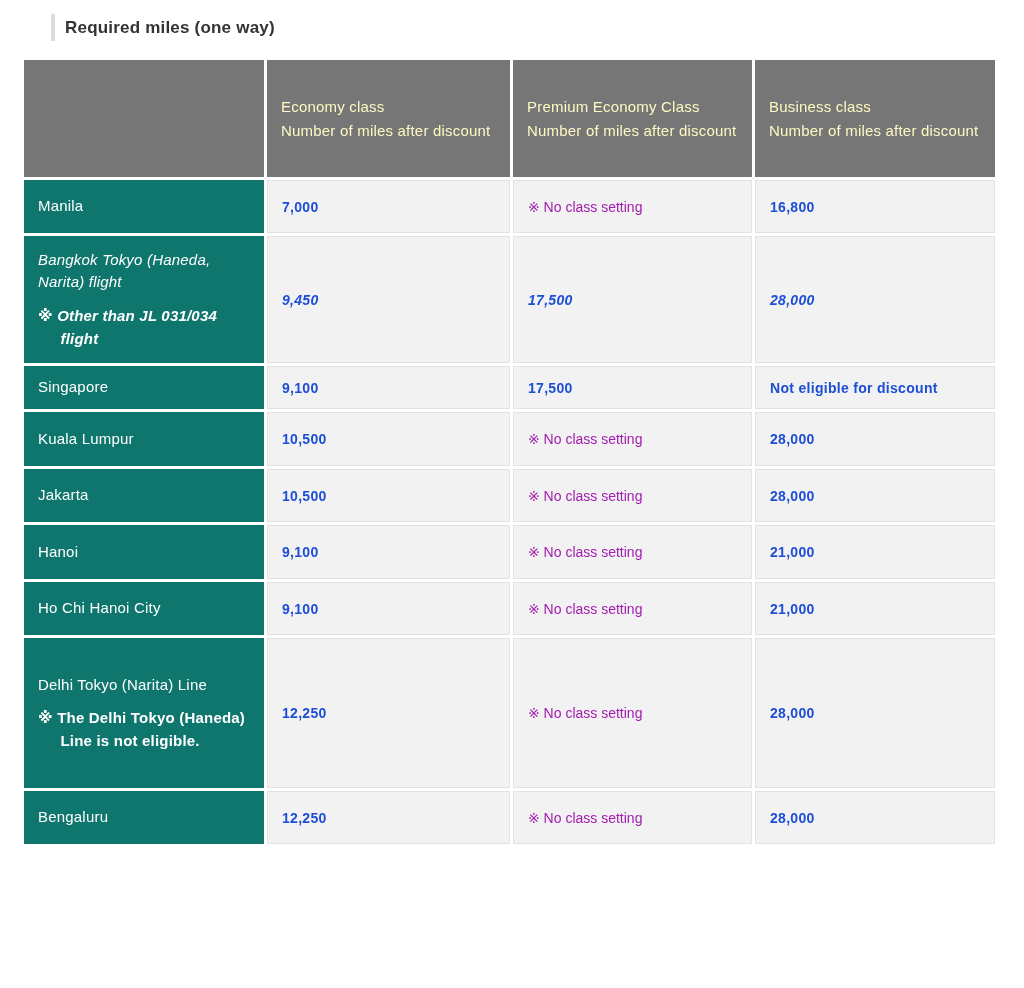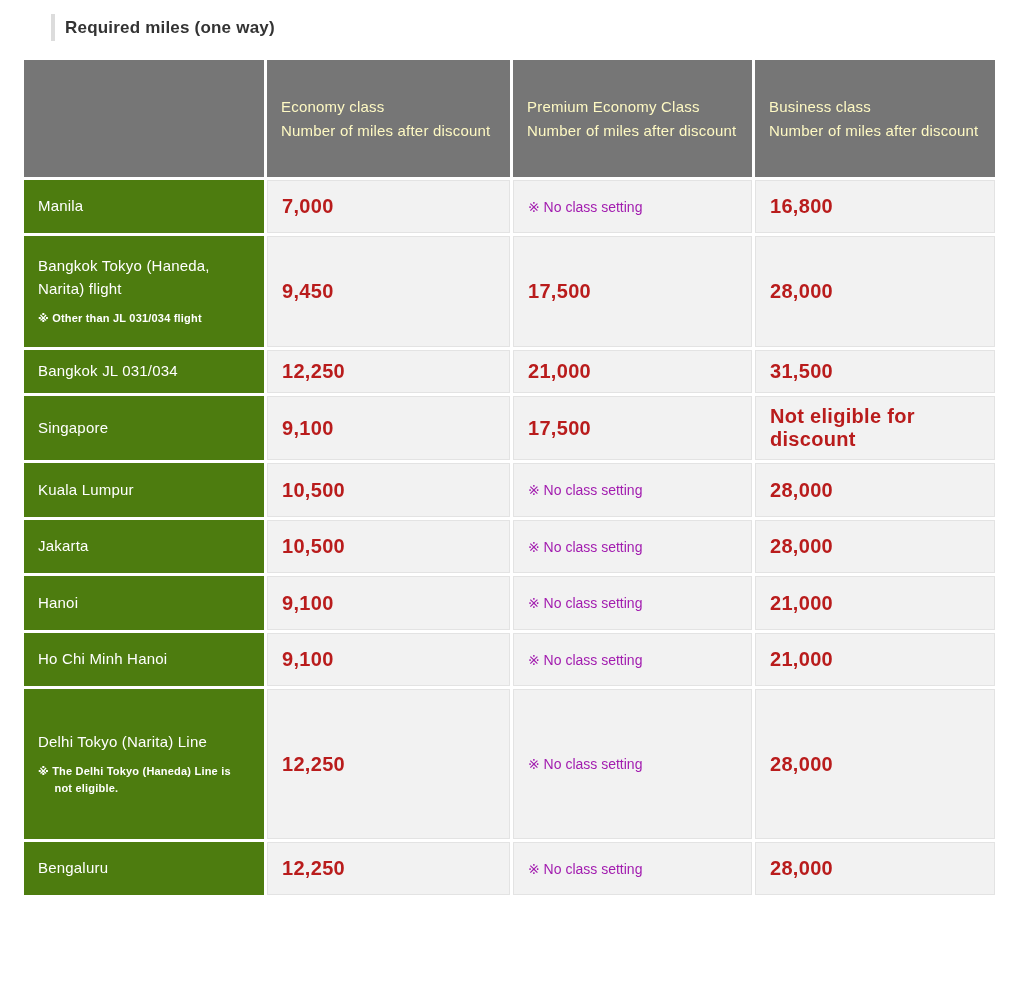--- a/index.html
+++ b/index.html
@@ -57,45 +57,45 @@
   thead th {
     background: #767676;
     color: #fef9c3;
     font-size: 15px;
     font-weight: 500;
     line-height: 1.55;
     padding: 10px 14px;
     letter-spacing: 0.2px;
   }
   tbody th.row-header {
-    background: #4d7c0f;
+    background: #0f766e;
     color: #ffffff;
     font-weight: 500;
     font-size: 15px;
     line-height: 1.5;
     padding: 8px 14px;
     letter-spacing: 0.2px;
   }
   tbody td.cell {
     background: #f2f2f2;
     border: 1px solid #e3e3e3;
     padding: 8px 14px;
   }
   .dest-note {
-    font-size: 11px;
+    font-size: 15px;
     font-weight: 600;
     line-height: 1.55;
     margin-top: 10px;
     padding-left: 1.5em;
     text-indent: -1.5em;
   }
   .cell span[data-style="value"] {
-    color: #b91c1c;
+    color: #1d4ed8;
     font-weight: 700;
-    font-size: 20px;
+    font-size: 14px;
     letter-spacing: 0.3px;
   }
   .cell span[data-style="noclass"] {
     color: #a21caf;
     font-weight: 400;
     font-size: 14px;
   }
 </style>
 </head>
 <body>
@@ -136,38 +136,30 @@
       <tr style="height:53px;">
         <th class="row-header">
           <div class="dest-label">Manila</div>
         </th>
         <td class="cell"><span data-style="value">7,000</span></td>
         <td class="cell"><span data-style="noclass">※ No class setting</span></td>
         <td class="cell"><span data-style="value">16,800</span></td>
       </tr>
 
 
-      <tr style="height:111px;">
+      <tr style="height:127px;font-style:italic;">
         <th class="row-header">
           <div class="dest-label">Bangkok Tokyo (Haneda, Narita) flight</div>
           <div class="dest-note">※ Other than JL 031/034 flight</div>
         </th>
         <td class="cell"><span data-style="value">9,450</span></td>
         <td class="cell"><span data-style="value">17,500</span></td>
         <td class="cell"><span data-style="value">28,000</span></td>
       </tr>
 
-      <tr style="height:43px;">
-        <th class="row-header">
-          <div class="dest-label">Bangkok JL 031/034</div>
-        </th>
-        <td class="cell"><span data-style="value">12,250</span></td>
-        <td class="cell"><span data-style="value">21,000</span></td>
-        <td class="cell"><span data-style="value">31,500</span></td>
-      </tr>
 
       <tr style="height:43px;">
         <th class="row-header">
           <div class="dest-label">Singapore</div>
         </th>
         <td class="cell"><span data-style="value">9,100</span></td>
         <td class="cell"><span data-style="value">17,500</span></td>
         <td class="cell"><span data-style="value">Not eligible for discount</span></td>
       </tr>
 
@@ -193,21 +185,21 @@
         <th class="row-header">
           <div class="dest-label">Hanoi</div>
         </th>
         <td class="cell"><span data-style="value">9,100</span></td>
         <td class="cell"><span data-style="noclass">※ No class setting</span></td>
         <td class="cell"><span data-style="value">21,000</span></td>
       </tr>
 
       <tr style="height:53px;">
         <th class="row-header">
-          <div class="dest-label">Ho Chi Minh Hanoi</div>
+          <div class="dest-label">Ho Chi Hanoi City</div>
         </th>
         <td class="cell"><span data-style="value">9,100</span></td>
         <td class="cell"><span data-style="noclass">※ No class setting</span></td>
         <td class="cell"><span data-style="value">21,000</span></td>
       </tr>
 
       <tr style="height:150px;margin-top:47px;">
         <th class="row-header">
           <div class="dest-label">Delhi Tokyo (Narita) Line</div>
           <div class="dest-note">※ The Delhi Tokyo (Haneda) Line is not eligible.</div>

